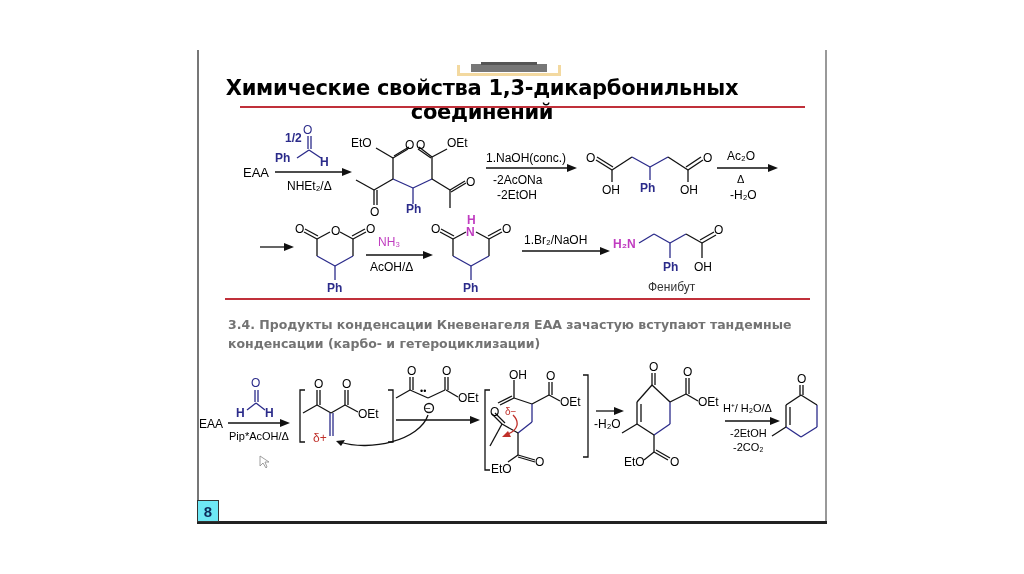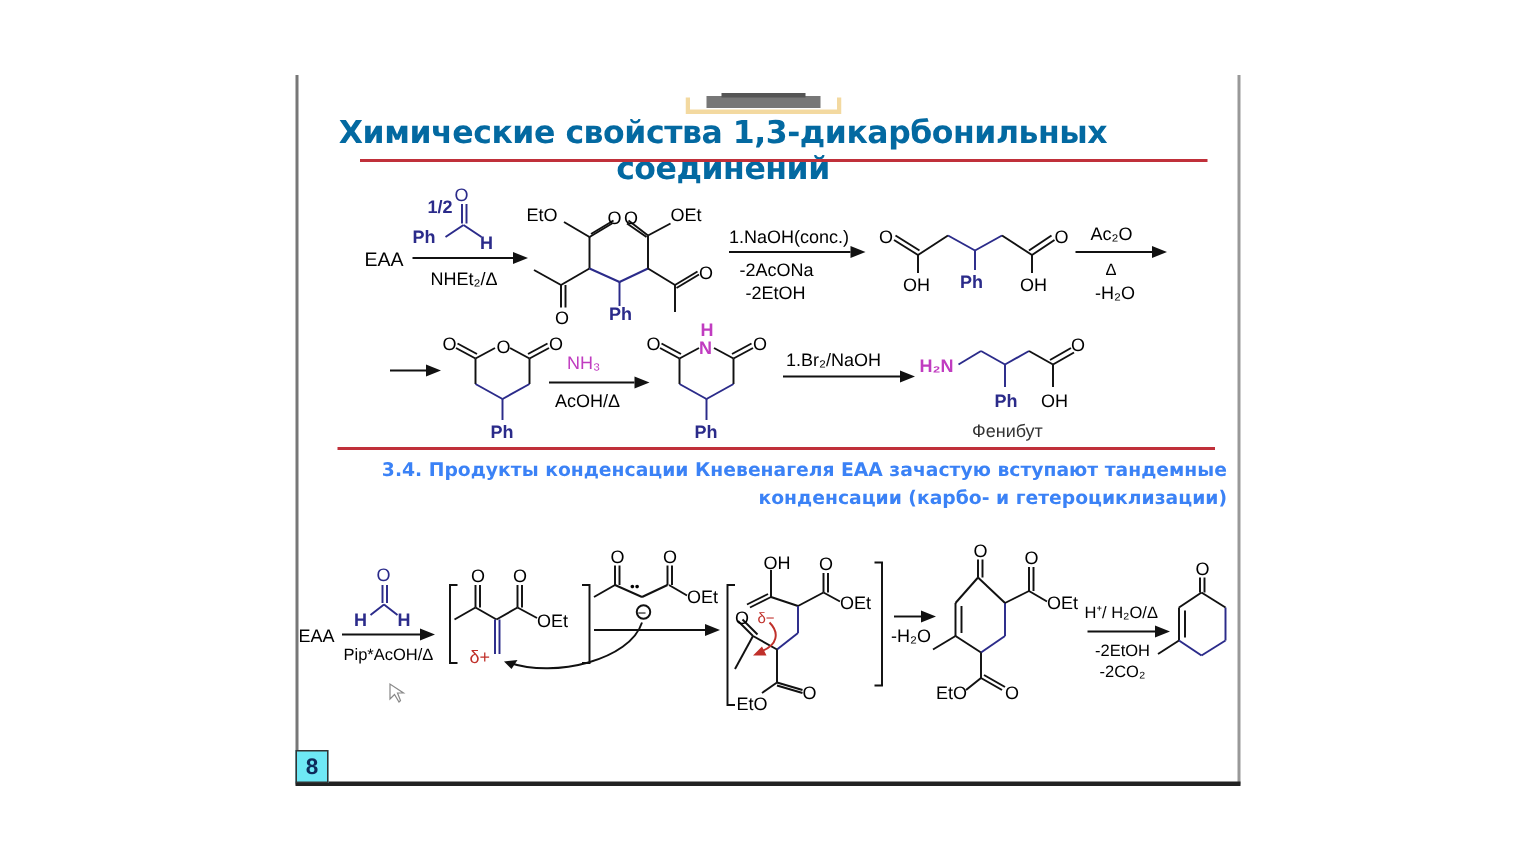--- a/index.html
+++ b/index.html
@@ -2,24 +2,24 @@
 <html><head>
 <meta charset="utf-8">
 <style>
   html,body{margin:0;padding:0;background:#fff;}
   body{width:1024px;height:574px;position:relative;overflow:hidden;font-family:"Liberation Sans",sans-serif;}
   .slide{position:absolute;left:0;top:0;width:1024px;height:574px;}
   .frame-left{position:absolute;left:197px;top:50px;width:2px;height:473px;background:#777;}
   .frame-right{position:absolute;left:825px;top:50px;width:2px;height:473px;background:#999;}
   .frame-bottom{position:absolute;left:197px;top:521px;width:630px;height:3px;background:#222;}
   .deco{position:absolute;left:457px;top:62px;width:104px;height:14px;}
-  .title{position:absolute;left:200px;top:76px;width:564px;text-align:center;font-family:"DejaVu Sans",sans-serif;font-size:21px;color:#0369a1;font-weight:bold;letter-spacing:-0.3px;}
+  .title{position:absolute;left:200px;top:76px;width:564px;text-align:center;font-family:"DejaVu Sans",sans-serif;font-size:21px;color:#000000;font-weight:bold;letter-spacing:-0.3px;}
   .rule1{position:absolute;left:240px;top:106px;width:565px;height:2px;background:#c0303a;}
   .rule2{position:absolute;left:225px;top:298px;width:585px;height:2px;background:#c0303a;}
-  .sec{position:absolute;left:228px;top:303px;width:590px;font-family:"DejaVu Sans",sans-serif;font-size:12.5px;font-weight:bold;color:#3b82f6;line-height:19px;text-align:right;}
+  .sec{position:absolute;left:228px;top:315px;width:590px;font-family:"DejaVu Sans",sans-serif;font-size:12.5px;font-weight:bold;color:#737373;line-height:19px;}
   .page-num{position:absolute;left:197px;top:500px;width:22px;height:22px;background:#6ee8f5;border:1px solid #333;color:#0d2a5a;font-weight:bold;font-size:15px;text-align:center;line-height:22px;box-sizing:border-box;}
   svg.chem{position:absolute;left:0;top:0;}
   svg text{font-family:"Liberation Sans",sans-serif;}
 </style>
 </head>
 <body>
 
 <div class="slide">
   <div class="frame-left"></div>
   <div class="frame-right"></div>

